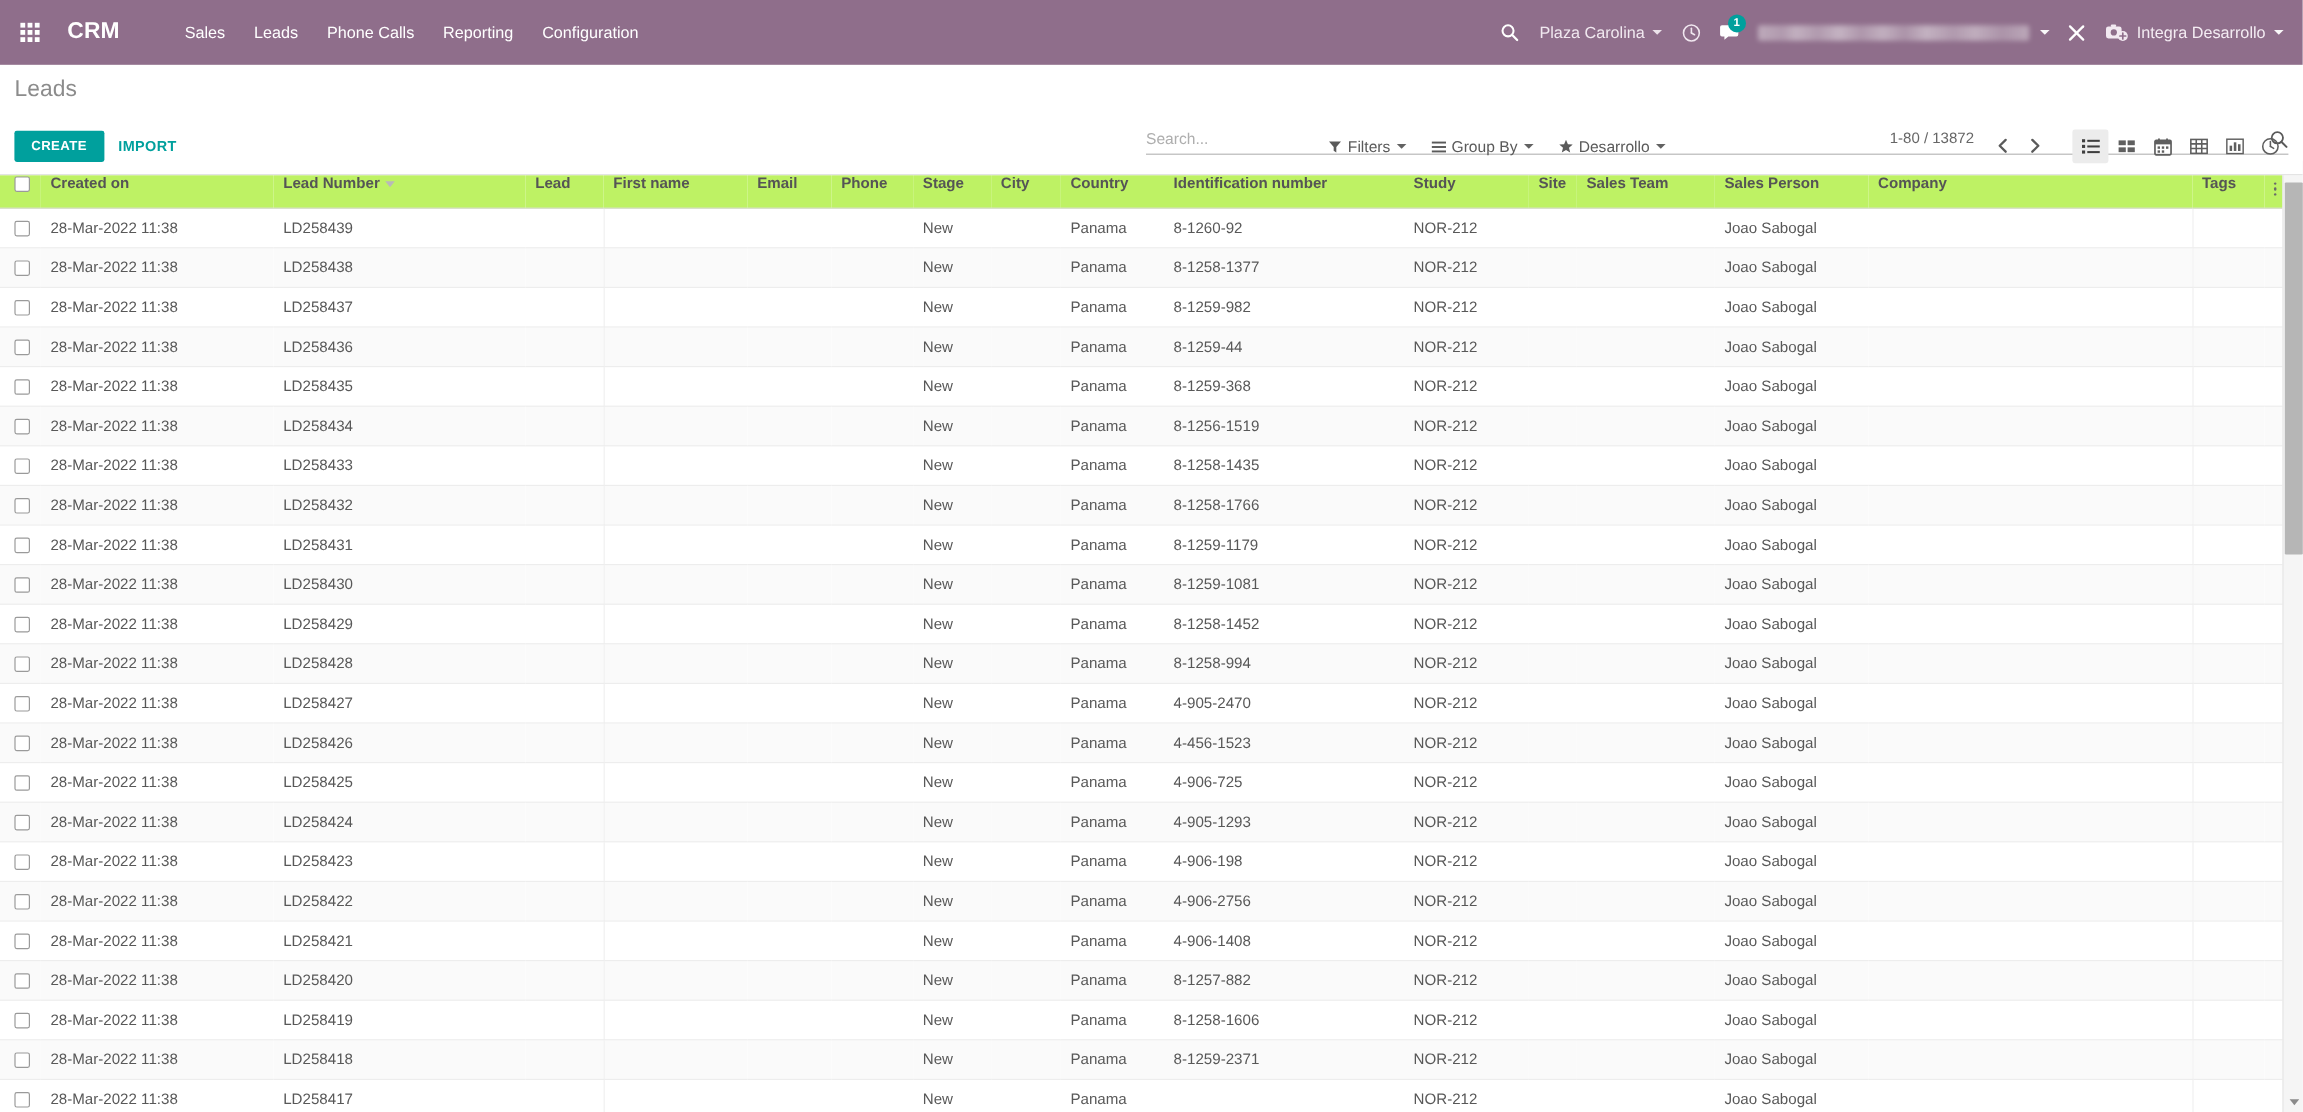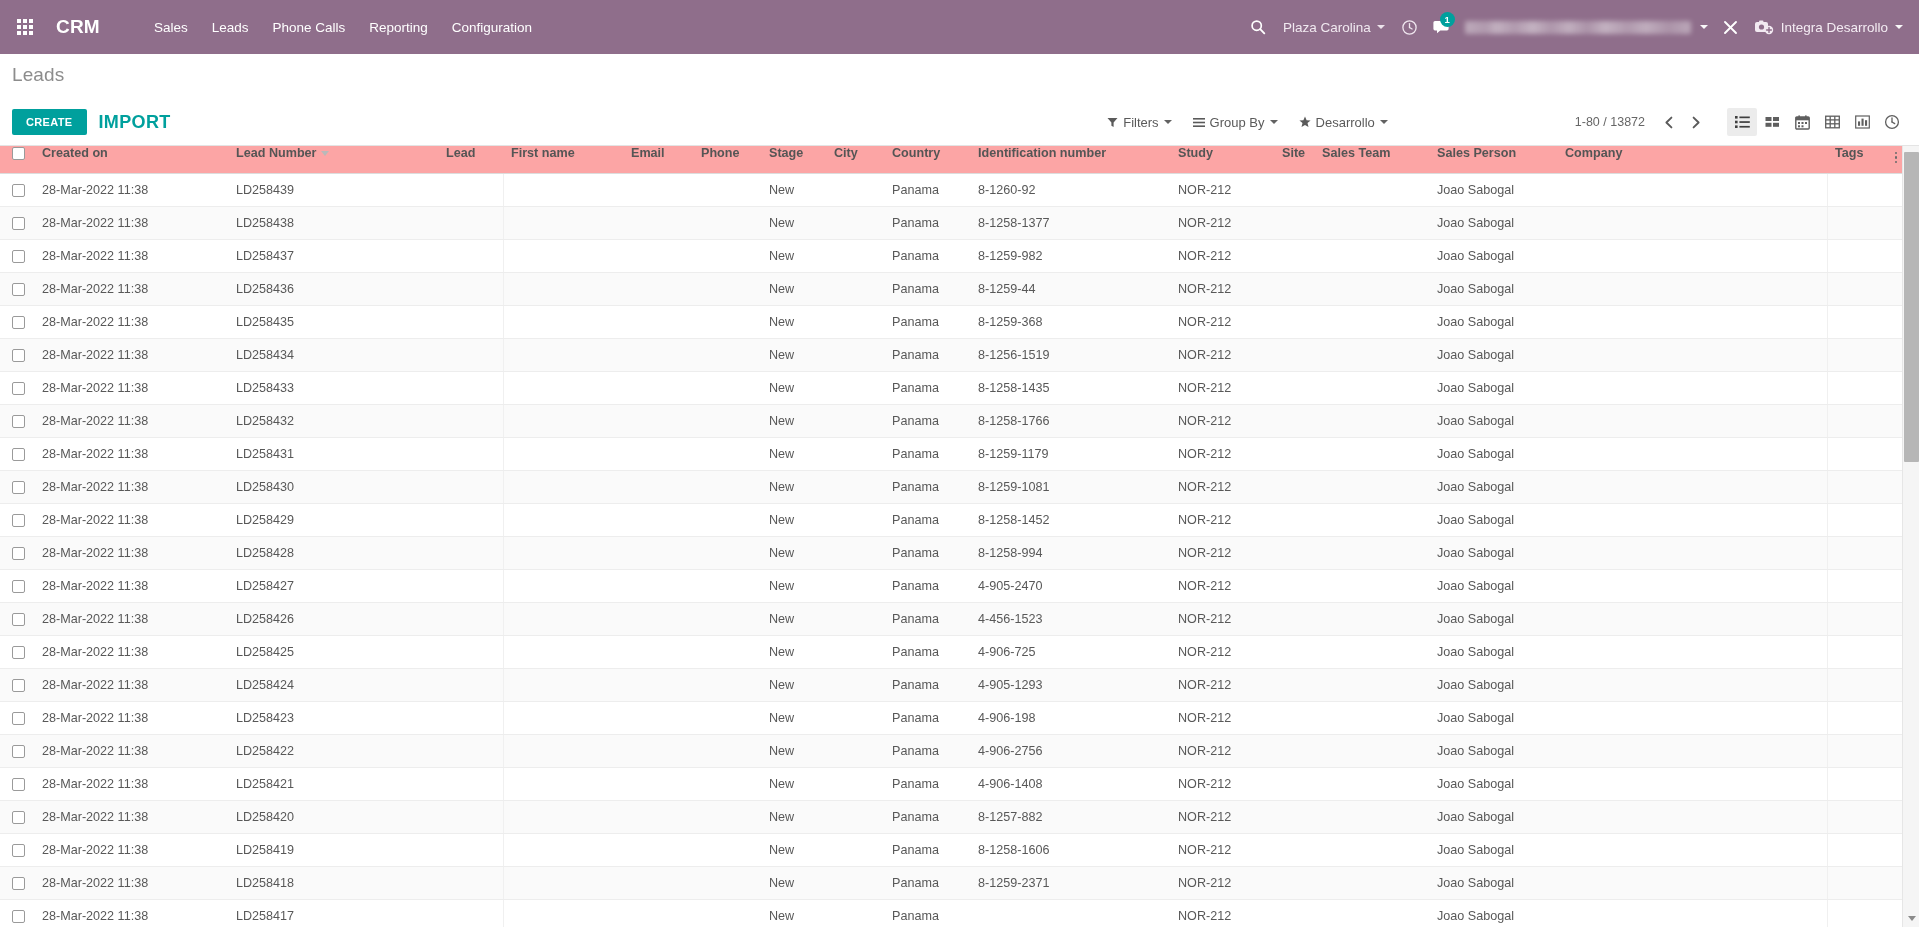--- a/index.html
+++ b/index.html
@@ -176,21 +176,21 @@
     padding: 7px 14px;
     border-radius: 2px;
     cursor: pointer;
     font-family: inherit;
     text-transform: uppercase;
   }
   .btn-import {
     background: transparent;
     color: #00a09d;
     border: 0;
-    font-size: 18px;
+    font-size: 12px;
     font-weight: bold;
     letter-spacing: .35px;
     padding: 7px 12px;
     cursor: pointer;
     font-family: inherit;
     text-transform: uppercase;
   }
   .cp-filters {
     position: absolute;
     left: 16px; right: 0;
@@ -207,21 +207,20 @@
     gap: 5px;
     font-size: 13px;
     color: #5a5a5a;
     padding: 6px 9px;
     cursor: pointer;
     border-radius: 2px;
   }
   .cp-pager {
     margin-left: auto;
     display: flex;
-    align-items: center;
     gap: 2px;
   }
   .pager-count { font-size: 12.5px; color: #666; margin-right: 10px; white-space: nowrap; }
   .pager-arrow {
     width: 24px; height: 26px;
     display: flex; align-items: center; justify-content: center;
     cursor: pointer;
     color: #5a5a5a;
   }
   .view-switcher { display: flex; align-items: center; margin-left: 18px; gap: 0px; }
@@ -250,21 +249,21 @@
     table-layout: fixed;
     font-size: 12.6px;
   }
   table.lead-table thead th {
     text-align: left;
     font-weight: bold;
     color: #555555;
     font-size: 12.6px;
     padding: 9px 8px 10px 8px;
     border-bottom: 1px solid #dddddd;
-    background: #fca5a5;
+    background: #bef264;
     white-space: nowrap;
     cursor: pointer;
     user-select: none;
   }
   table.lead-table thead th.no-click { cursor: default; }
   table.lead-table tbody td {
     padding: 7.5px 8px;
     border-bottom: 1px solid #ededed;
     color: #585858;
     white-space: nowrap;
@@ -429,20 +428,29 @@
 
   </div>
 </div>
 
 <div class="control-panel">
 
   <div class="cp-row1">
     <div class="breadcrumb">Leads</div>
   </div>
 
+  <div class="searchview">
+    <input type="text" placeholder="Search..." style="">
+    <span class="search-submit-icon">
+      <svg width="16" height="16" viewBox="0 0 16 16">
+        <circle cx="6.8" cy="6.8" r="4.7" fill="none" stroke="#5a5a5a" stroke-width="1.5"></circle>
+        <line x1="10.3" y1="10.3" x2="14.4" y2="14.4" stroke="#5a5a5a" stroke-width="1.7" stroke-linecap="round"></line>
+      </svg>
+    </span>
+  </div>
 
   <div class="cp-row2">
 
     <button class="btn-create">CREATE</button>
     <button class="btn-import">IMPORT</button>
 
     <div class="cp-filters">
 
       <div class="filter-btn">
         <svg width="11" height="11" viewBox="0 0 11 11">

